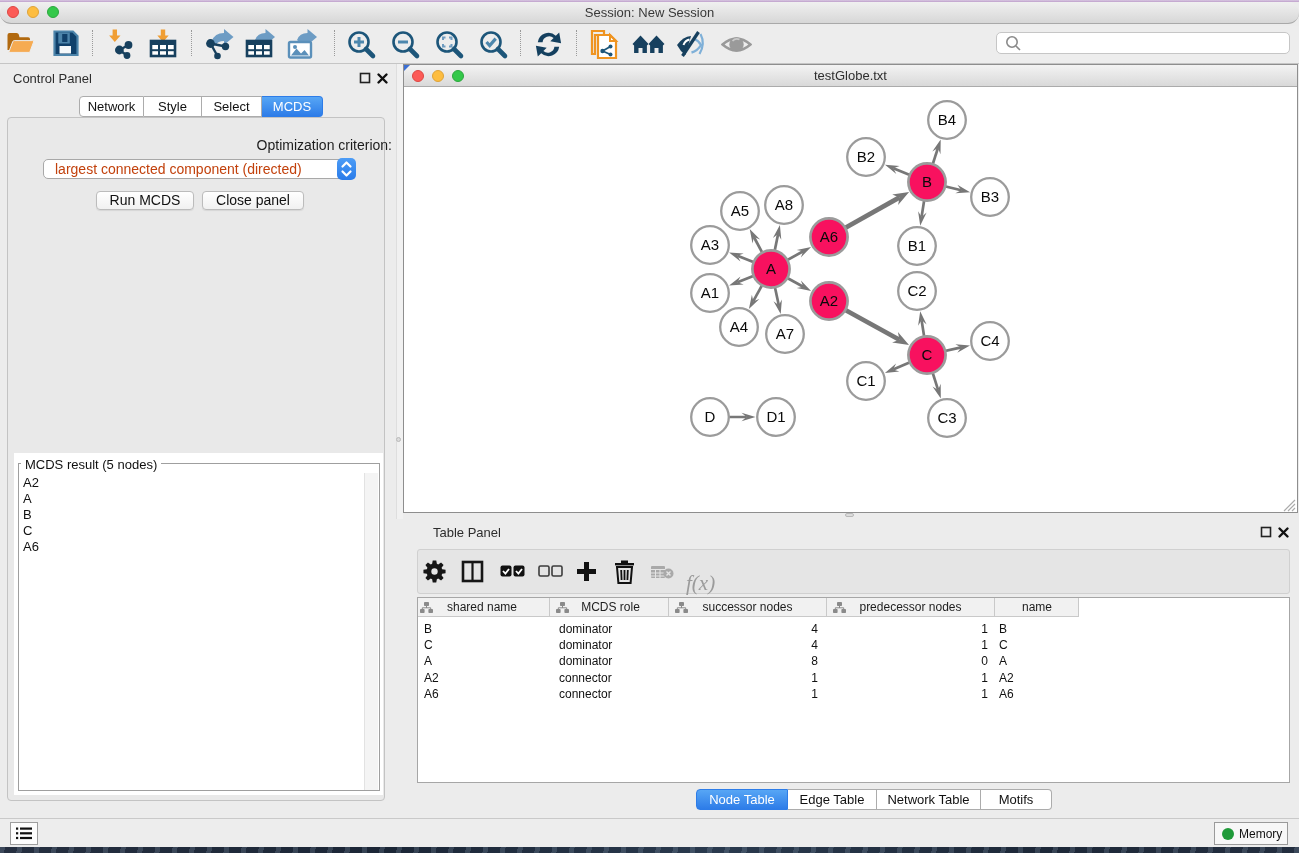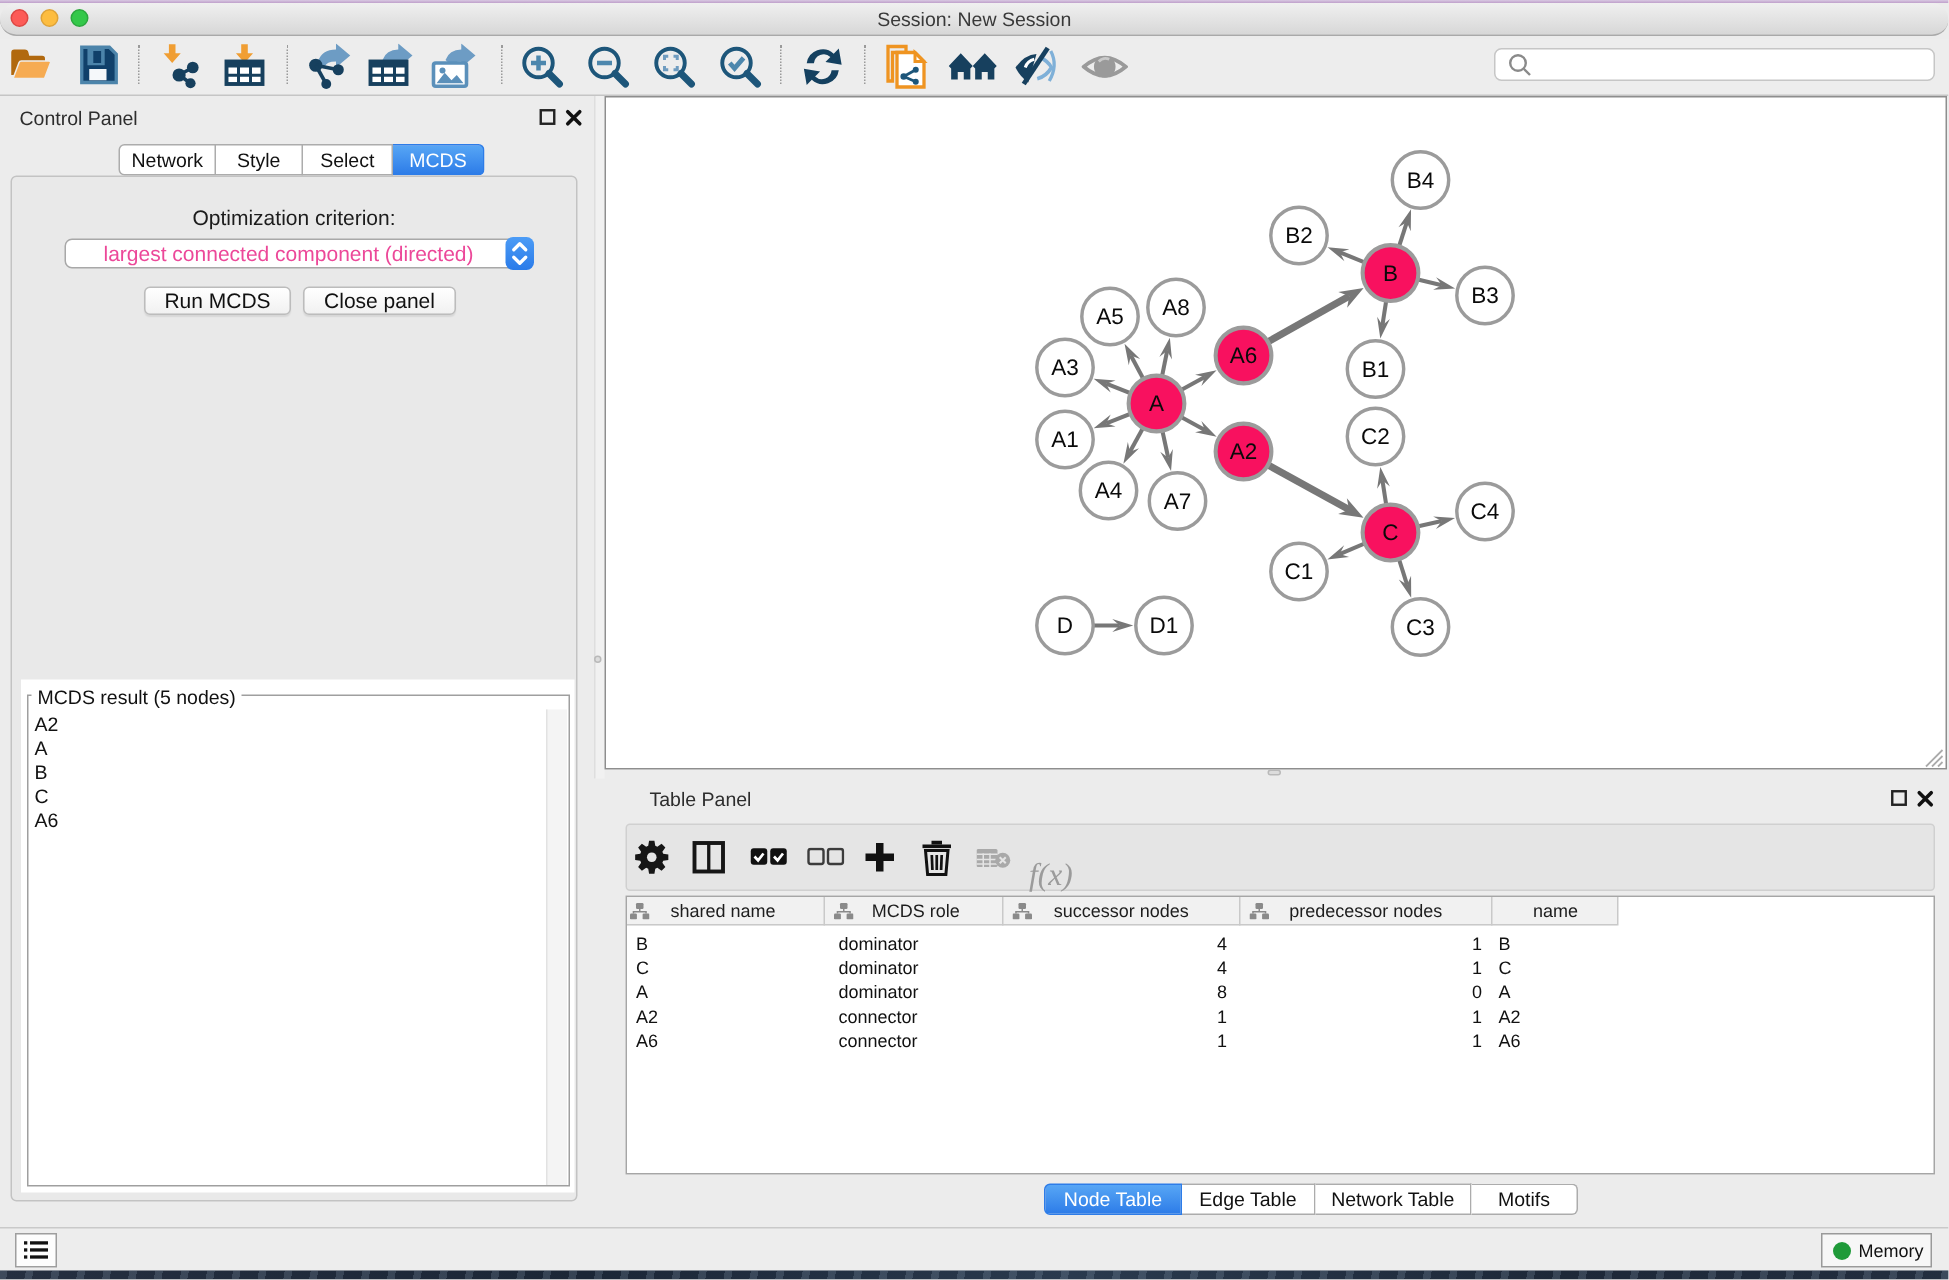--- a/index.html
+++ b/index.html
@@ -15,22 +15,22 @@
 .ticon { position:absolute; top:29px; }
 #search { left:996px; top:32px; width:294px; height:22px; background:#fff; border:1px solid #c6c6c6; border-radius:5px; }
 #cp-title { left:13px; top:71px; font-size:13px; color:#2d2d2d; }
 .wbtn { position:absolute; }
 .tabs { position:absolute; display:flex; height:21px; font-size:13px; }
 .tab { background:#fff; border:1px solid #acacac; border-left:none; color:#111; display:flex; align-items:center; justify-content:center; }
 .tab.first { border-left:1px solid #acacac; border-radius:4px 0 0 4px; }
 .tab.last { border-radius:0 4px 4px 0; }
 .tab.sel { background:linear-gradient(#57a6f5,#2d7ce8); border-color:#2d7ce8; color:#fff; }
 #cp-panel { left:7px; top:117px; width:378px; height:684px; background:#e9e9e9; border:1px solid #c3c3c3; border-radius:4px; }
-#optlabel { left:0px; top:137px; width:392px; text-align:center; font-size:14px; color:#1c1c1c; }
-#dropdown { left:43px; top:159px; width:312px; height:20px; background:#fff; border:1px solid #a8a8a8; border-radius:5px; font-size:14px; color:#ec4899; line-height:18px; padding-left:25px; }
+#optlabel { left:0px; top:137px; width:392px; text-align:right; font-size:14px; color:#1c1c1c; }
+#dropdown { left:43px; top:159px; width:312px; height:20px; background:#fff; border:1px solid #a8a8a8; border-radius:5px; font-size:14px; color:#c2410c; line-height:18px; padding-left:11px; }
 #stepper { left:337px; top:158px; width:19px; height:22px; border-radius:5px; background:linear-gradient(#4c9cf6,#2a7be9); }
 .btn { position:absolute; height:19px; background:linear-gradient(#ffffff,#f1f1f1); border:1px solid #bcbcbc; border-radius:4px; font-size:14px; color:#111; text-align:center; line-height:17px; box-shadow:0 1px 1px rgba(0,0,0,0.08); }
 #results { left:14px; top:453px; width:369px; height:342px; background:#fff; }
 #fieldset { left:4px; top:10px; width:362px; height:328px; border:1px solid #9f9f9f; }
 #fieldlbl { left:2px; top:-7px; background:#fff; padding:0 4px; font-size:13px; color:#111; }
 .mitem { position:absolute; left:4px; font-size:13px; color:#111; }
 #rscroll { left:345px; top:9px; width:14px; height:317px; background:#f4f4f4; border-left:1px solid #e2e2e2; }
 #netframe { left:403px; top:64px; width:895px; height:449px; border:1px solid #8e8e8e; background:#fff; }
 #nettitle { left:0; top:0; width:893px; height:22px; background:linear-gradient(#f3f3f3,#d9d9d9); border-bottom:1px solid #ababab; }
 #nettitle .txt { width:100%; text-align:center; font-size:13px; color:#2e2e2e; line-height:22px; }
@@ -224,20 +224,29 @@
   <div class="mitem" style="top:43px">B</div>
   <div class="mitem" style="top:59px">C</div>
   <div class="mitem" style="top:75px">A6</div>
   <div id="rscroll" class="abs"></div>
  </div>
 </div>
 <div class="abs" style="left:396px;top:64px;width:7px;height:455px;background:#f1f1f1;border-left:1px solid #dedede;"></div>
 <div class="divider" style="left:396px;top:437px;width:5px;height:5px;"></div>
 
 <div id="netframe" class="abs">
+ <div id="nettitle" class="abs">
+  <svg class="abs" style="left:0;top:0" width="6" height="6">
+        <path d="M0 0 h6 L0 6 z" fill="#3b6fd4"></path>
+      </svg>
+  <div class="tl" style="left:8px;top:5px;background:#fc5b57;border:1px solid #dd4743;"></div>
+  <div class="tl" style="left:28px;top:5px;background:#fdbd40;border:1px solid #dfa338;"></div>
+  <div class="tl" style="left:48px;top:5px;background:#34c84a;border:1px solid #2ca73e;"></div>
+  <div class="txt">testGlobe.txt</div>
+ </div>
  <svg class="abs" style="left:879px;top:434px" width="13" height="13" viewBox="0 0 13 13">
   <path d="M12 1 L1 12 M12 5 L5 12 M12 9 L9 12" stroke="#ababab" stroke-width="1.2" fill="none"></path>
  </svg>
 </div>
 <div class="divider" style="left:845px;top:513px;width:9px;height:4px;"></div>
 <svg id="graph" width="893" height="425" style="position:absolute;left:404px;top:87px;" font-family="Liberation Sans, sans-serif">
     <line x1="367.0" y1="182.0" x2="333.5" y2="195.2" stroke="#777777" stroke-width="2.7"></line>
     <polygon points="325.1,198.5 336.5,189.4 333.5,195.2 339.7,197.4" fill="#777777"></polygon>
     <line x1="367.0" y1="182.0" x2="333.5" y2="168.8" stroke="#777777" stroke-width="2.7"></line>
     <polygon points="325.1,165.5 339.7,166.6 333.5,168.8 336.5,174.6" fill="#777777"></polygon>

